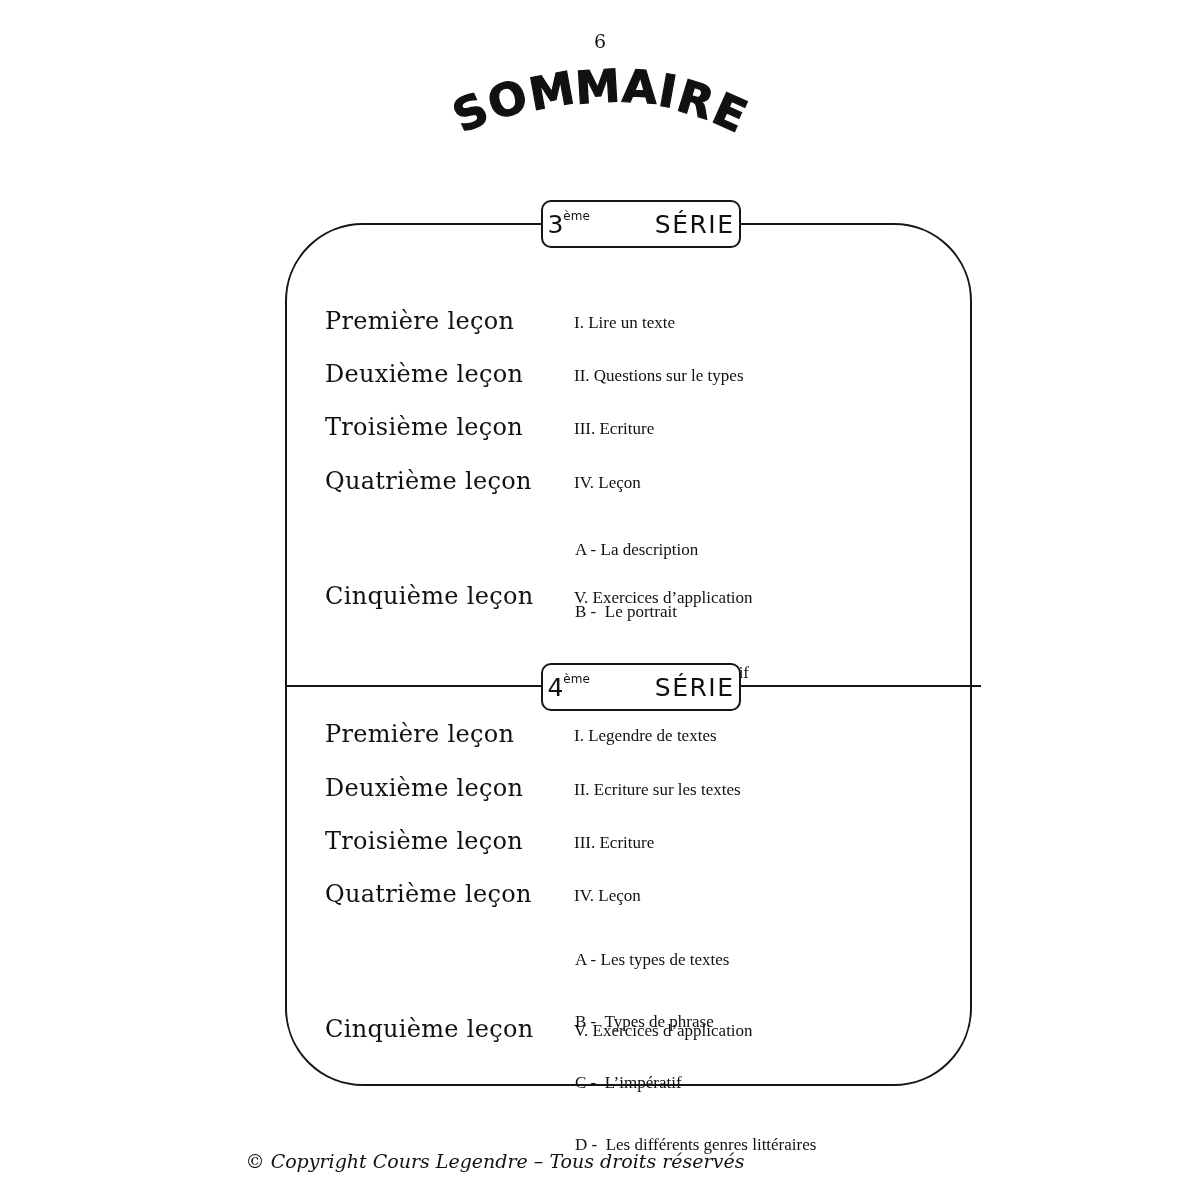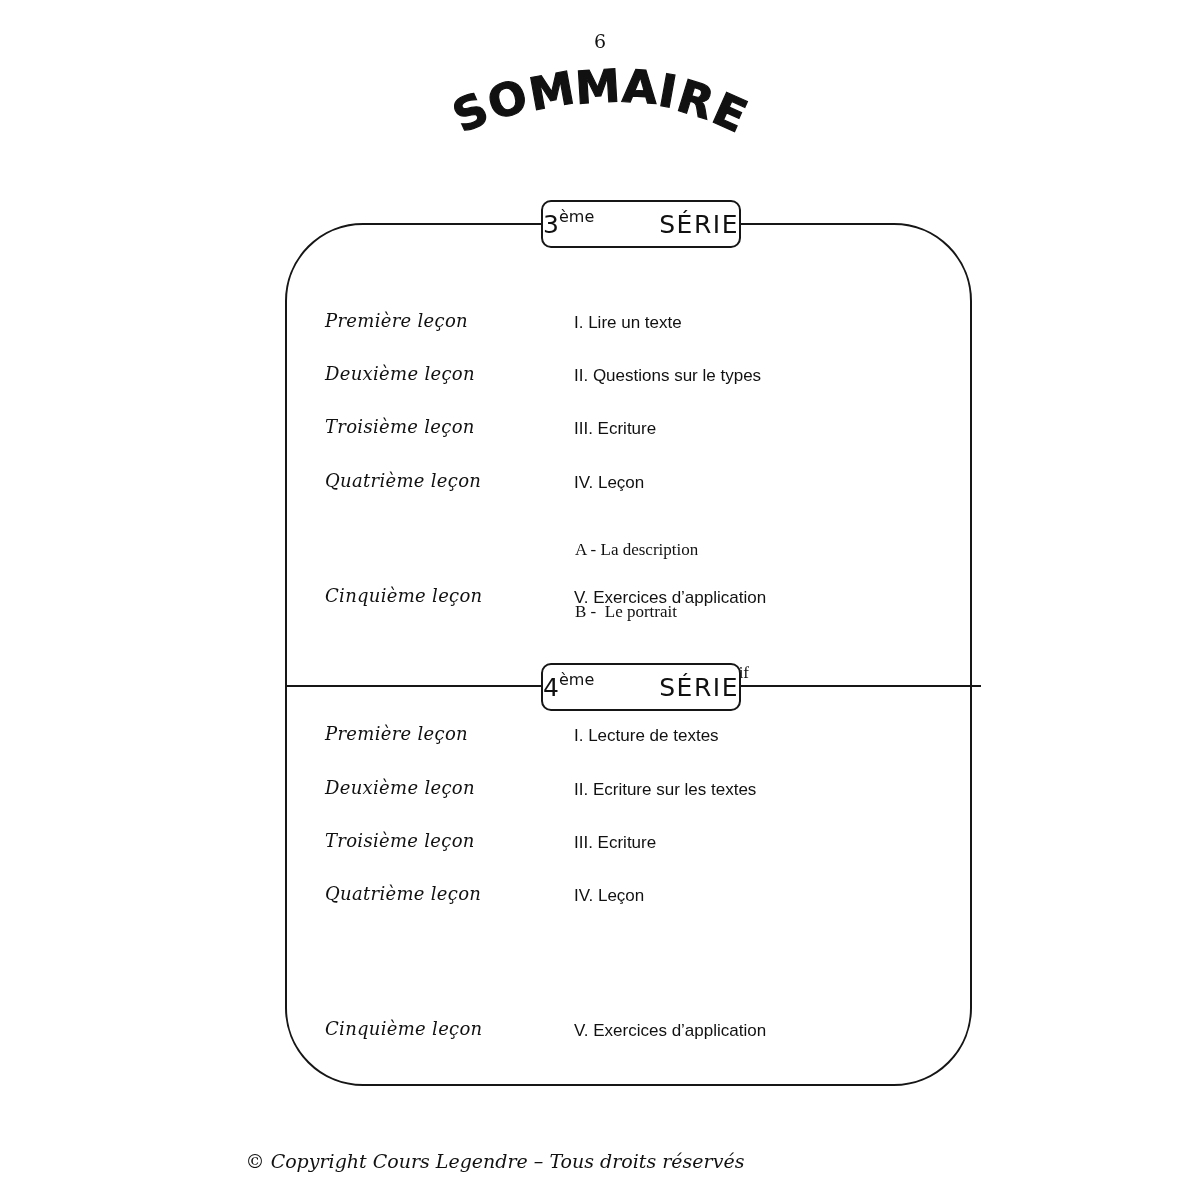--- a/index.html
+++ b/index.html
@@ -70,39 +70,38 @@
     z-index: 2;
     display: flex;
     align-items: center;
     justify-content: center;
     font-family: "DejaVu Sans", sans-serif;
     font-size: 25px;
   }
   .badge-1 { top: 200px; }
   .badge-2 { top: 663px; }
   .badge-sup {
-    font-size: 16px;
+    font-size: 12px;
     position: relative; top: -8px;
     margin-right: 19px;
   }
   .badge-word { letter-spacing: 1.5px; margin-left: 46px; }
 
   
   .row { position: absolute; left: 0; width: 1200px; height: 26px; }
   .lesson-label {
     position: absolute; left: 325px; top: 0;
     font-family: "DejaVu Serif", serif;
-    font-style: italic;
-    font-size: 18px;
+    font-size: 24px;
     line-height: 24px;
     letter-spacing: 0.3px;
   }
   .lesson-content {
     position: absolute; left: 574px; top: 0;
-    font-family: Liberation Sans, sans-serif;
+    font-family: Liberation Serif, serif;
     font-size: 17px;
     line-height: 24px;
     padding-top: 2px;
     white-space: pre;
   }
   .r-s1-1 { top: 309px; }
   .r-s1-2 { top: 362px; }
   .r-s1-3 { top: 415px; }
   .r-s1-4 { top: 469px; }
   .r-s1-5 { top: 584px; }
@@ -188,34 +187,40 @@
     <div class="subitem">B -  Le portrait</div>
     <div class="subitem">C -  L’adjectif qualificatif</div>
   </div>
   <div class="row r-s1-5">
     <span class="lesson-label">Cinquième leçon</span>
     <span class="lesson-content">V. Exercices d’application</span>
   </div>
 
   <div class="row r-s2-1">
     <span class="lesson-label">Première leçon</span>
-    <span class="lesson-content">I. Lecture de textes</span>
+    <span class="lesson-content">I. Legendre de textes</span>
   </div>
   <div class="row r-s2-2">
     <span class="lesson-label">Deuxième leçon</span>
     <span class="lesson-content">II. Ecriture sur les textes</span>
   </div>
   <div class="row r-s2-3">
     <span class="lesson-label">Troisième leçon</span>
     <span class="lesson-content">III. Ecriture</span>
   </div>
   <div class="row r-s2-4">
     <span class="lesson-label">Quatrième leçon</span>
     <span class="lesson-content">IV. Leçon</span>
   </div>
+  <div class="sublist sub-s2">
+    <div class="subitem">A - Les types de textes</div>
+    <div class="subitem">B -  Types de phrase</div>
+    <div class="subitem">C -  L’impératif</div>
+    <div class="subitem">D -  Les différents genres littéraires</div>
+  </div>
   <div class="row r-s2-5">
     <span class="lesson-label">Cinquième leçon</span>
     <span class="lesson-content">V. Exercices d’application</span>
   </div>
 
   <div class="footer">© Copyright Cours Legendre – Tous droits réservés</div>
 
 </div>
 
 </body></html>

